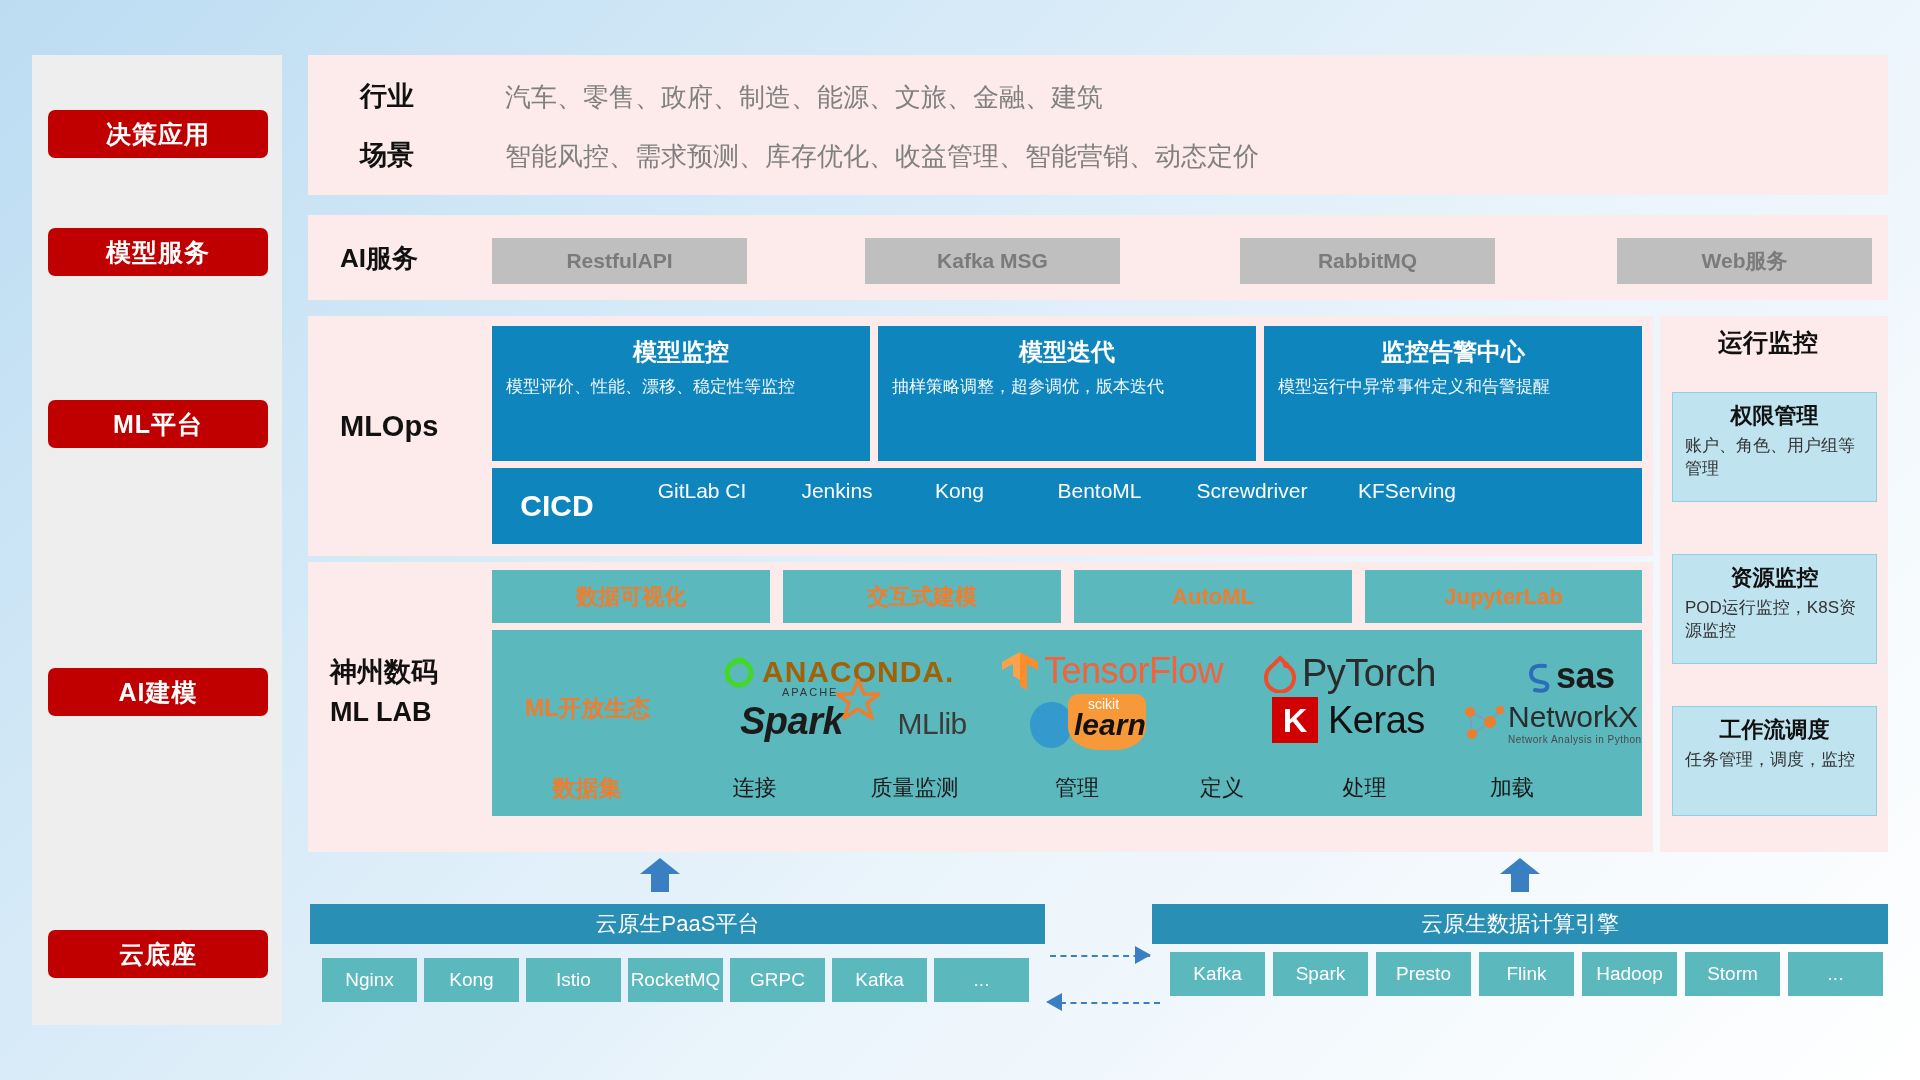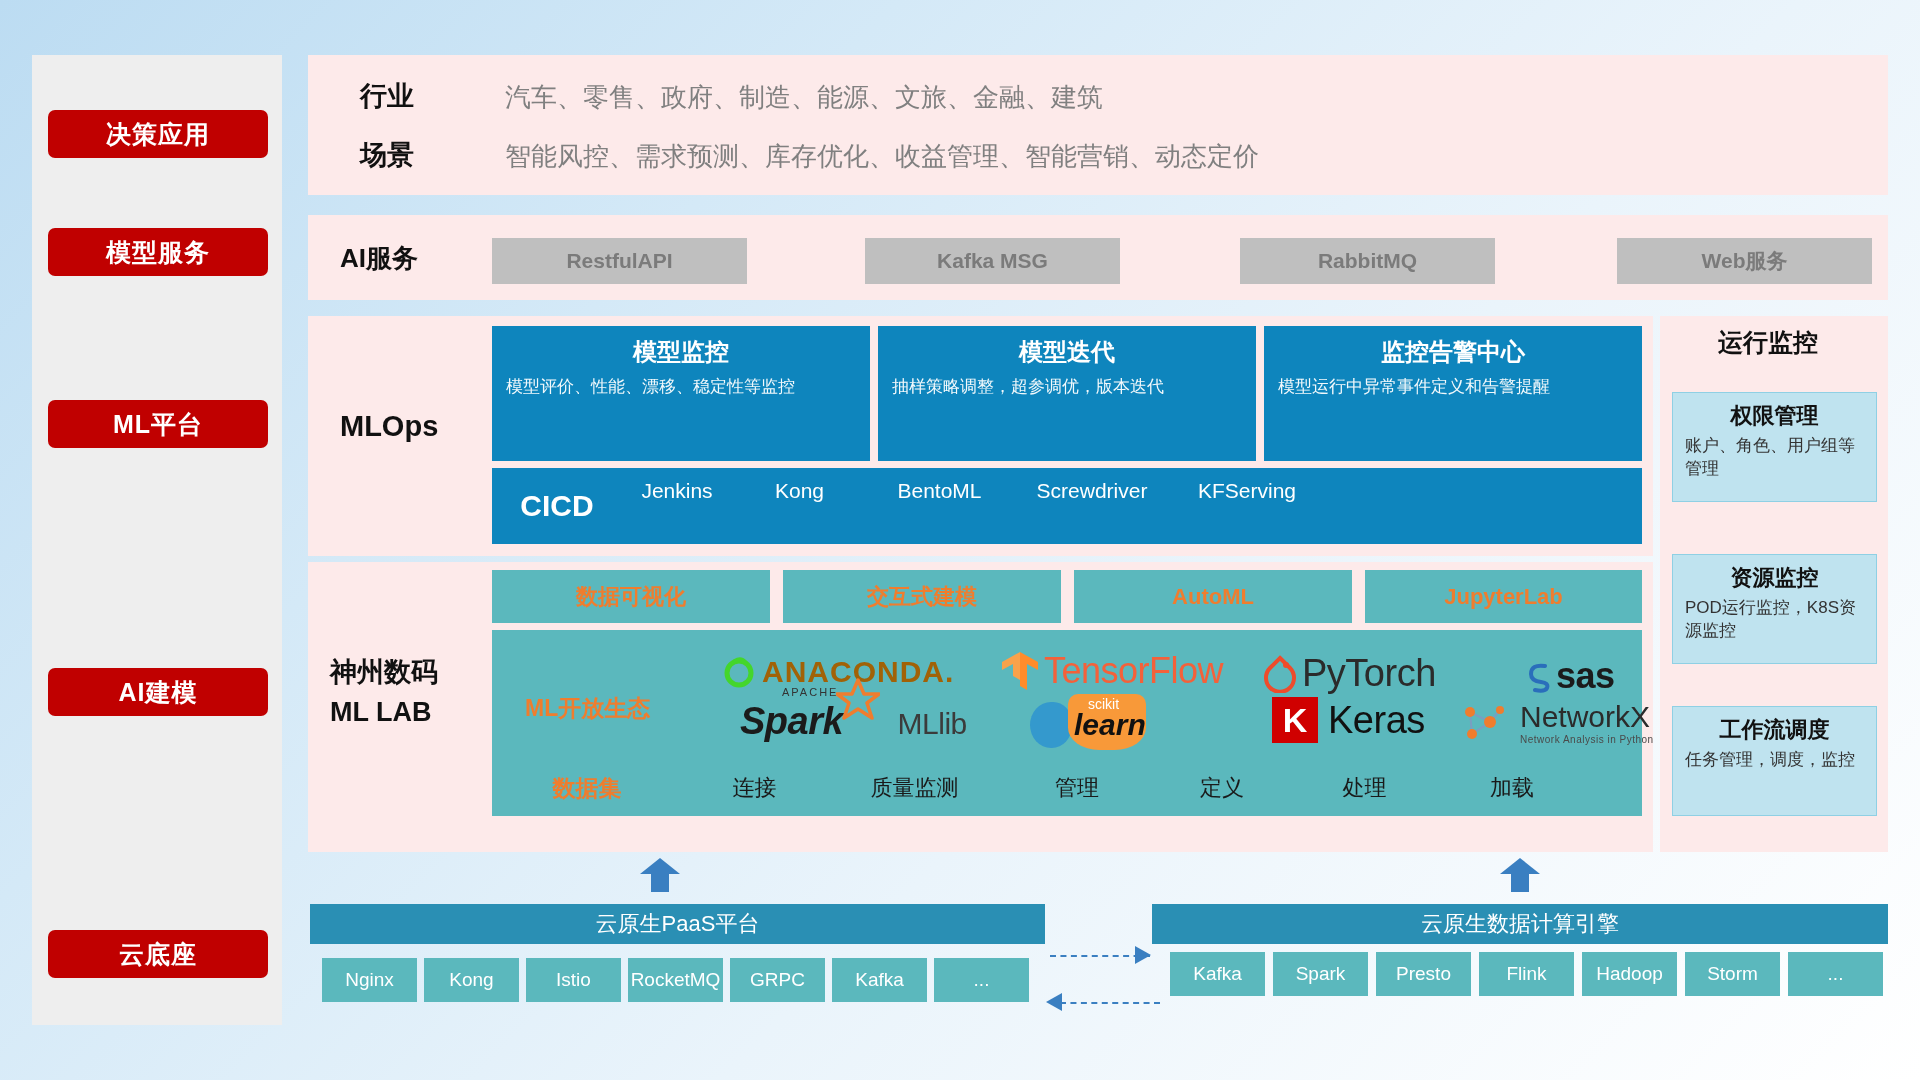--- a/index.html
+++ b/index.html
@@ -144,20 +144,21 @@
     <div class="t">模型迭代</div>
     <div class="d">抽样策略调整，超参调优，版本迭代</div>
   </div>
   <div class="ml-card" style="left:1264px; top:326px; width:378px; height:135px;">
     <div class="t">监控告警中心</div>
     <div class="d">模型运行中异常事件定义和告警提醒</div>
   </div>
 
   <div class="cicd" style="left:492px; top:468px; width:1150px; height:76px;">
     <div class="head">CICD</div>
+    <div class="item" style="width:160px">GitLab CI</div>
     <div class="item" style="width:110px">Jenkins</div>
     <div class="item" style="width:135px">Kong</div>
     <div class="item" style="width:145px">BentoML</div>
     <div class="item" style="width:160px">Screwdriver</div>
     <div class="item" style="width:150px">KFServing</div>
   </div>
 
   <div class="band" style="left:308px; top:562px; width:1345px; height:290px;"></div>
   <div class="rowlabel" style="left:330px; top:655px; height:34px; font-size:27px;">神州数码</div>
   <div class="rowlabel" style="left:330px; top:695px; height:34px; font-size:27px;">ML LAB</div>
@@ -230,21 +231,21 @@
     <svg width="44" height="42" viewBox="0 0 44 42">
       <line x1="10" y1="10" x2="30" y2="20" stroke="#7a9ec2" stroke-width="2"></line>
       <line x1="30" y1="20" x2="12" y2="32" stroke="#7a9ec2" stroke-width="2"></line>
       <line x1="10" y1="10" x2="12" y2="32" stroke="#7a9ec2" stroke-width="2"></line>
       <line x1="30" y1="20" x2="40" y2="8" stroke="#7a9ec2" stroke-width="2"></line>
       <circle cx="10" cy="10" r="5" fill="#ef7d2e"></circle>
       <circle cx="30" cy="20" r="6" fill="#ef7d2e"></circle>
       <circle cx="12" cy="32" r="5" fill="#ef7d2e"></circle>
       <circle cx="40" cy="8" r="4" fill="#ef7d2e"></circle>
     </svg>
-    <div style="margin-left:16px; display:flex; flex-direction:column;">
+    <div style="margin-left:4px; display:flex; flex-direction:column;">
       <span style="color:#2b2b2b; font-size:30px;">NetworkX</span>
       <span style="color:#4a4a4a; font-size:10px; letter-spacing:0.5px;">Network Analysis in Python</span>
     </div>
   </div>
 
   <div class="ds-row" style="left:492px; top:760px; width:1150px; height:56px;">
     <div class="first" style="width:190px; text-align:center;">数据集</div>
     <div class="cell" style="width:145px">连接</div>
     <div class="cell" style="width:175px">质量监测</div>
     <div class="cell" style="width:150px">管理</div>

